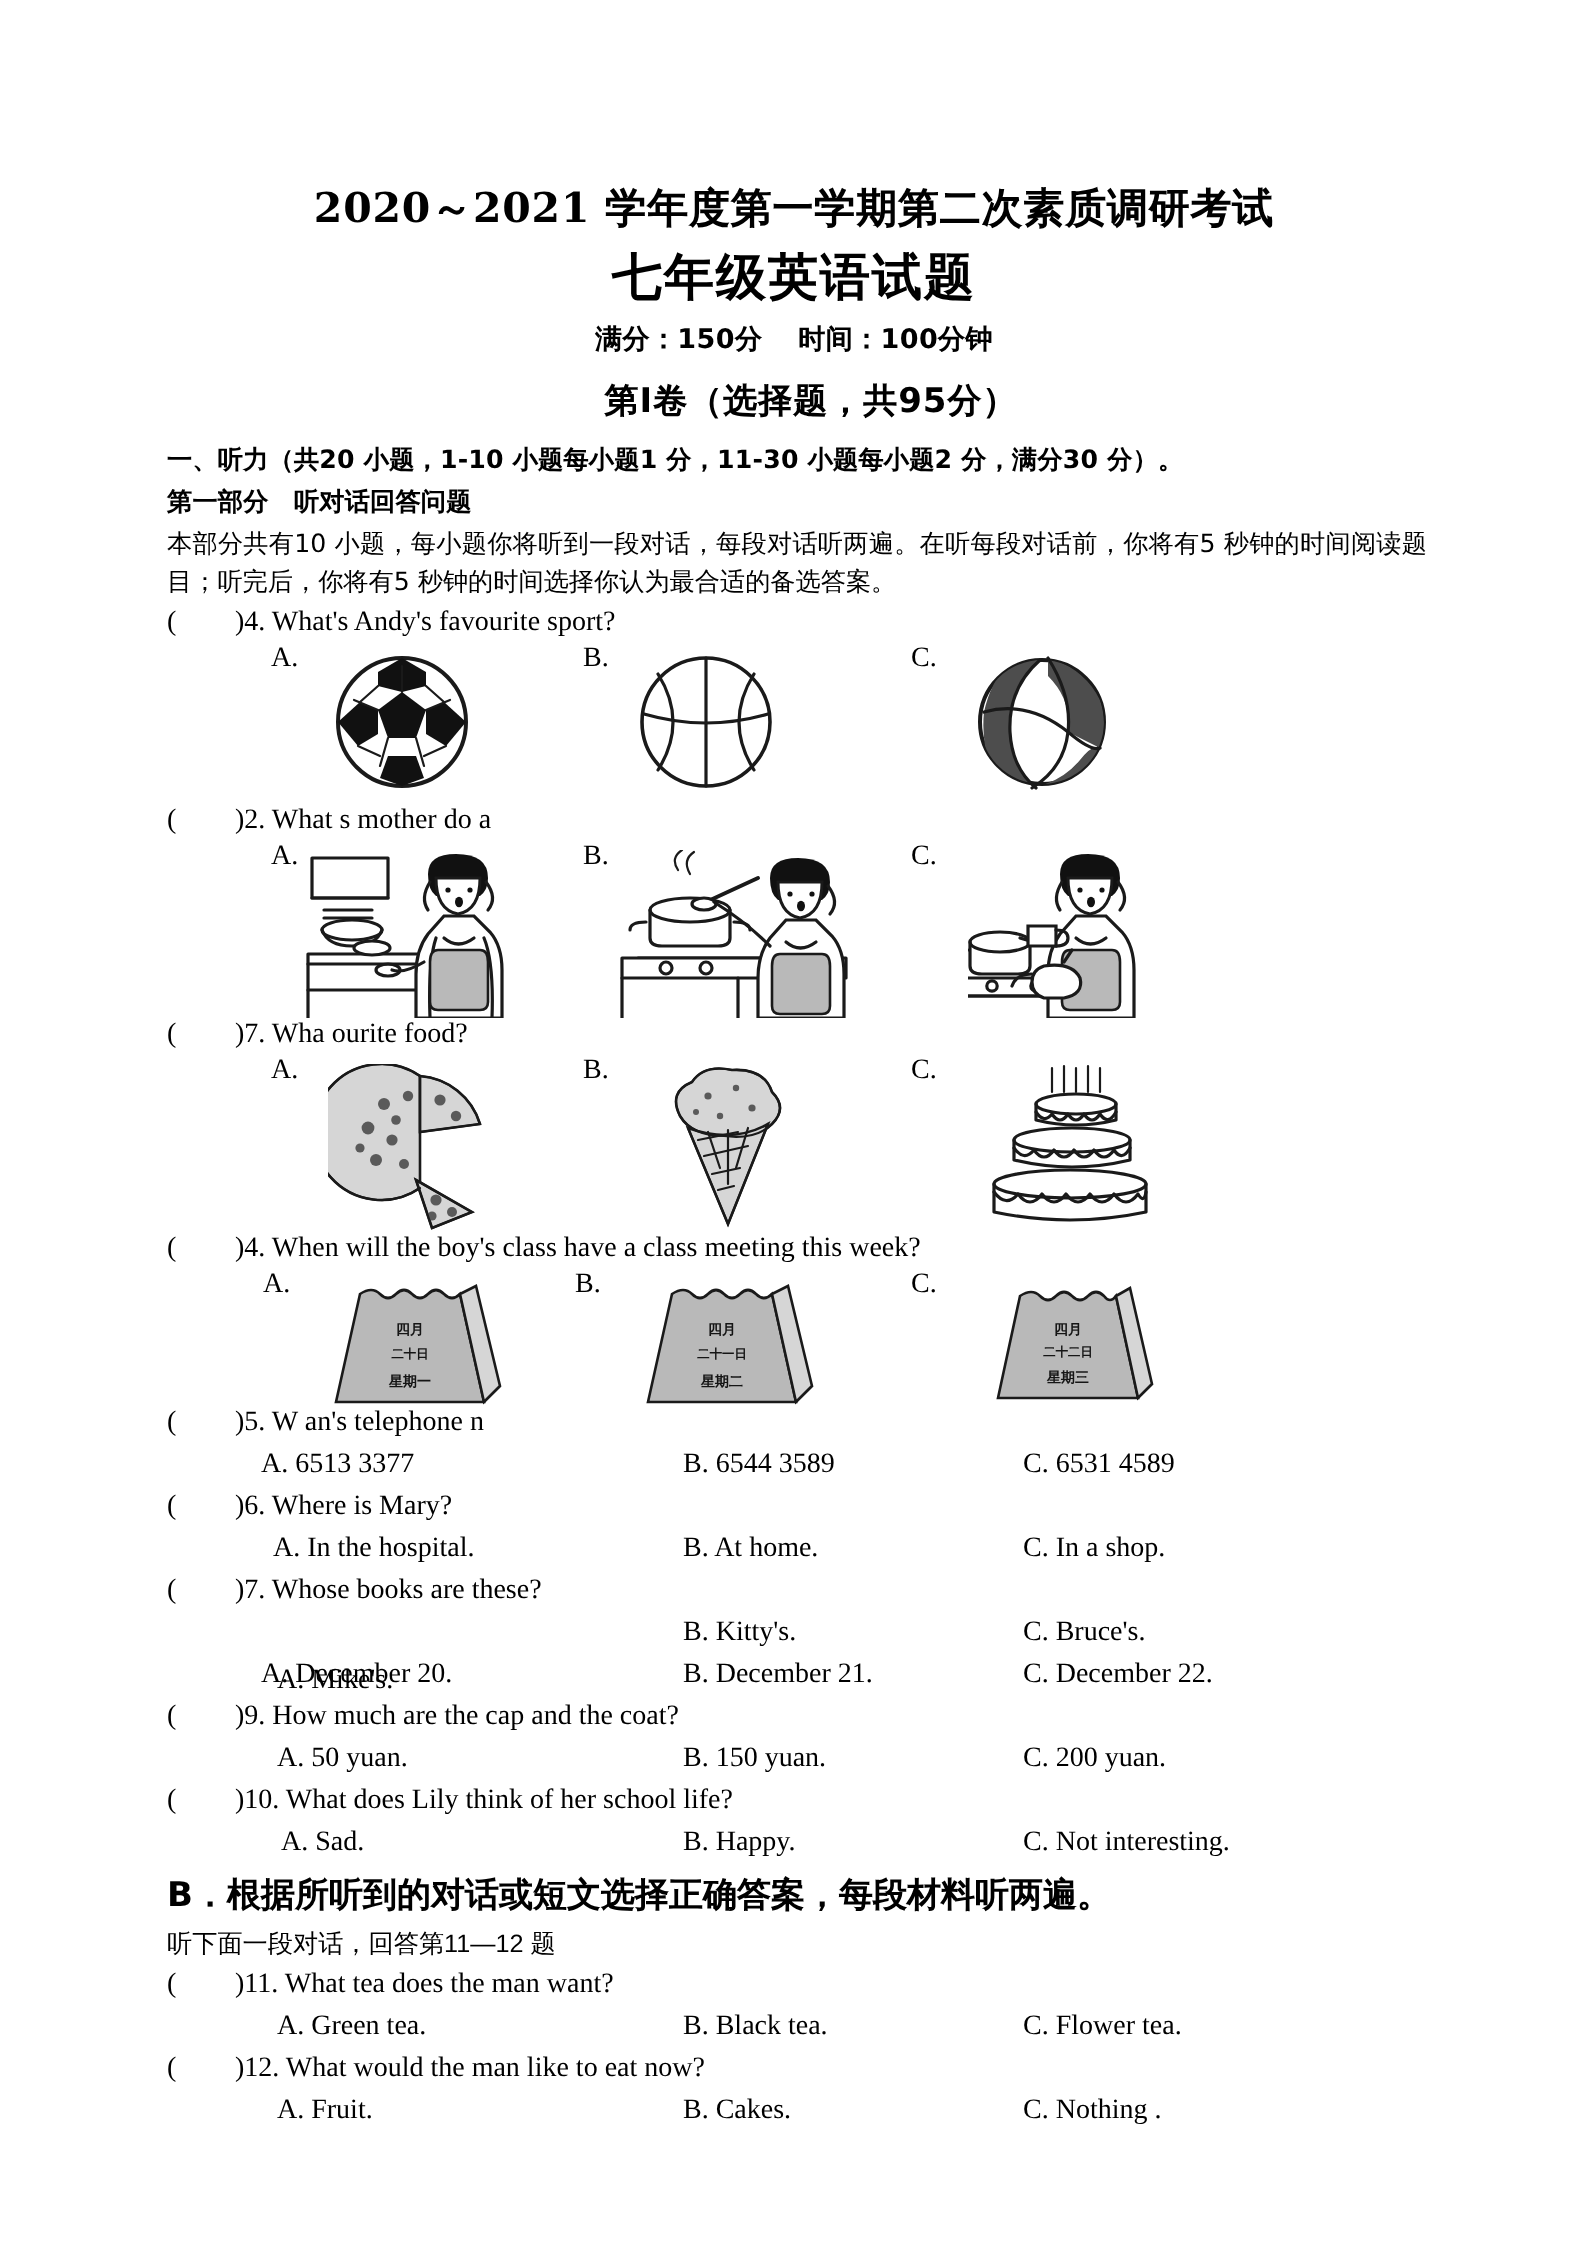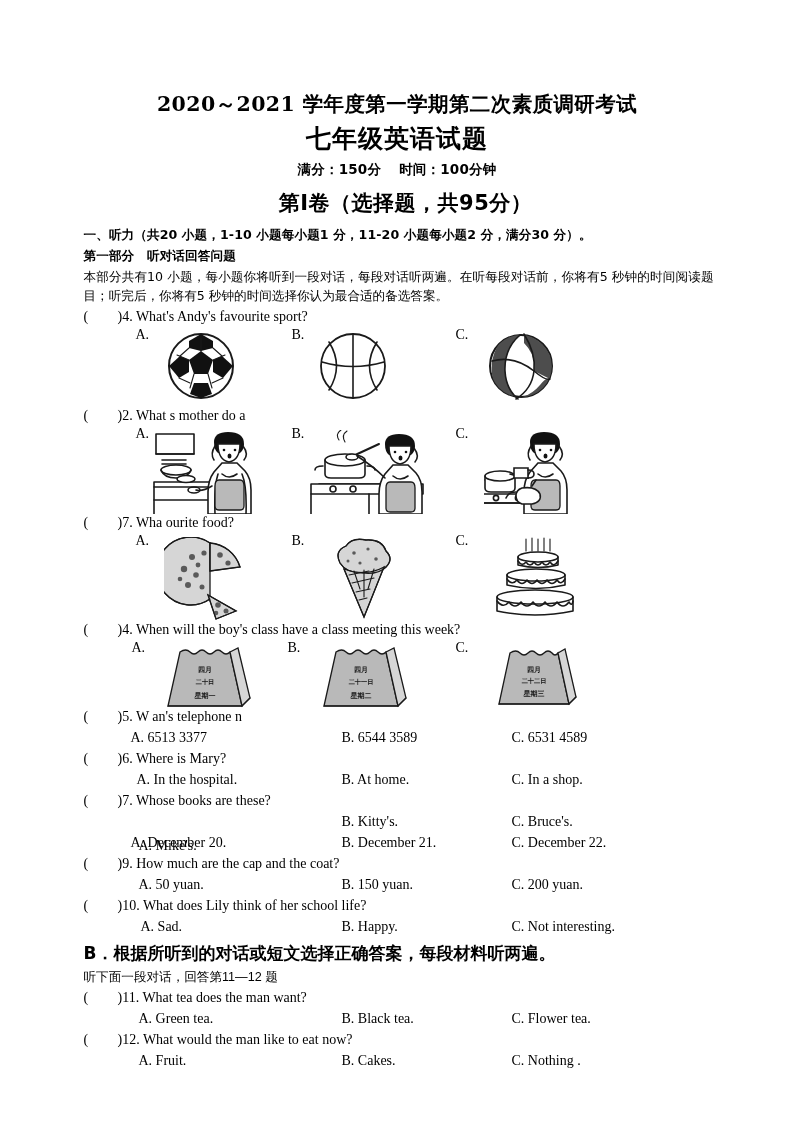--- a/index.html
+++ b/index.html
@@ -46,21 +46,21 @@
   .title-score {
     font-family: "DejaVu Sans", "Liberation Sans", sans-serif;
     font-size: 13.5px;
     font-weight: bold;
     margin-top: 7px;
     letter-spacing: 0.2px;
   }
   .title-score .gap { display: inline-block; width: 18px; }
   .title-part {
     font-family: "DejaVu Sans", "Liberation Sans", sans-serif;
-    font-size: 21px;
+    font-size: 17px;
     font-weight: bold;
     margin-top: 10px;
     letter-spacing: 0.5px;
     padding-left: 17px;
   }
 
   
   .content {
     margin: 0 auto;
     width: 630px;
@@ -180,21 +180,21 @@
     <div class="title-main">2020～2021 学年度第一学期第二次素质调研考试</div>
     <div class="title-sub">七年级英语试题</div>
     <div class="title-score">
       <span>满分：150分</span><span class="gap"></span><span>时间：100分钟</span>
     </div>
     <div class="title-part">第Ⅰ卷（选择题，共95分）</div>
   </div>
 
   <div class="content">
 
-    <div class="cn-line">一、听力（共20 小题，1-10 小题每小题1 分，11-20 小题每小题2 分，满分30 分）。</div>
+    <div class="cn-line">一、听力（共20 小题，1-10 小题每小题1 分，11-30 小题每小题2 分，满分30 分）。</div>
     <div class="cn-line" style="margin-top:2px;">第一部分　听对话回答问题</div>
     <div class="cn-body">本部分共有10 小题，每小题你将听到一段对话，每段对话听两遍。在听每段对话前，你将有5 秒钟的时间阅读题目；听完后，你将有5 秒钟的时间选择你认为最合适的备选答案。</div>
 
     <div class="q-stem"><span class="q-paren"><span class="lp">(</span></span><span>)4. What's Andy's favourite sport?</span></div>
     <div class="pic-row">
       <span class="lbl lblA">A.</span>
       <span class="art artA">
         <svg width="74" height="70" viewBox="0 0 74 70">
           <circle cx="37" cy="35" r="32" fill="#ffffff" stroke="#1a1a1a" stroke-width="2"></circle>
           <polygon points="37,20 49,29 44,43 30,43 25,29" class="solid"></polygon>

